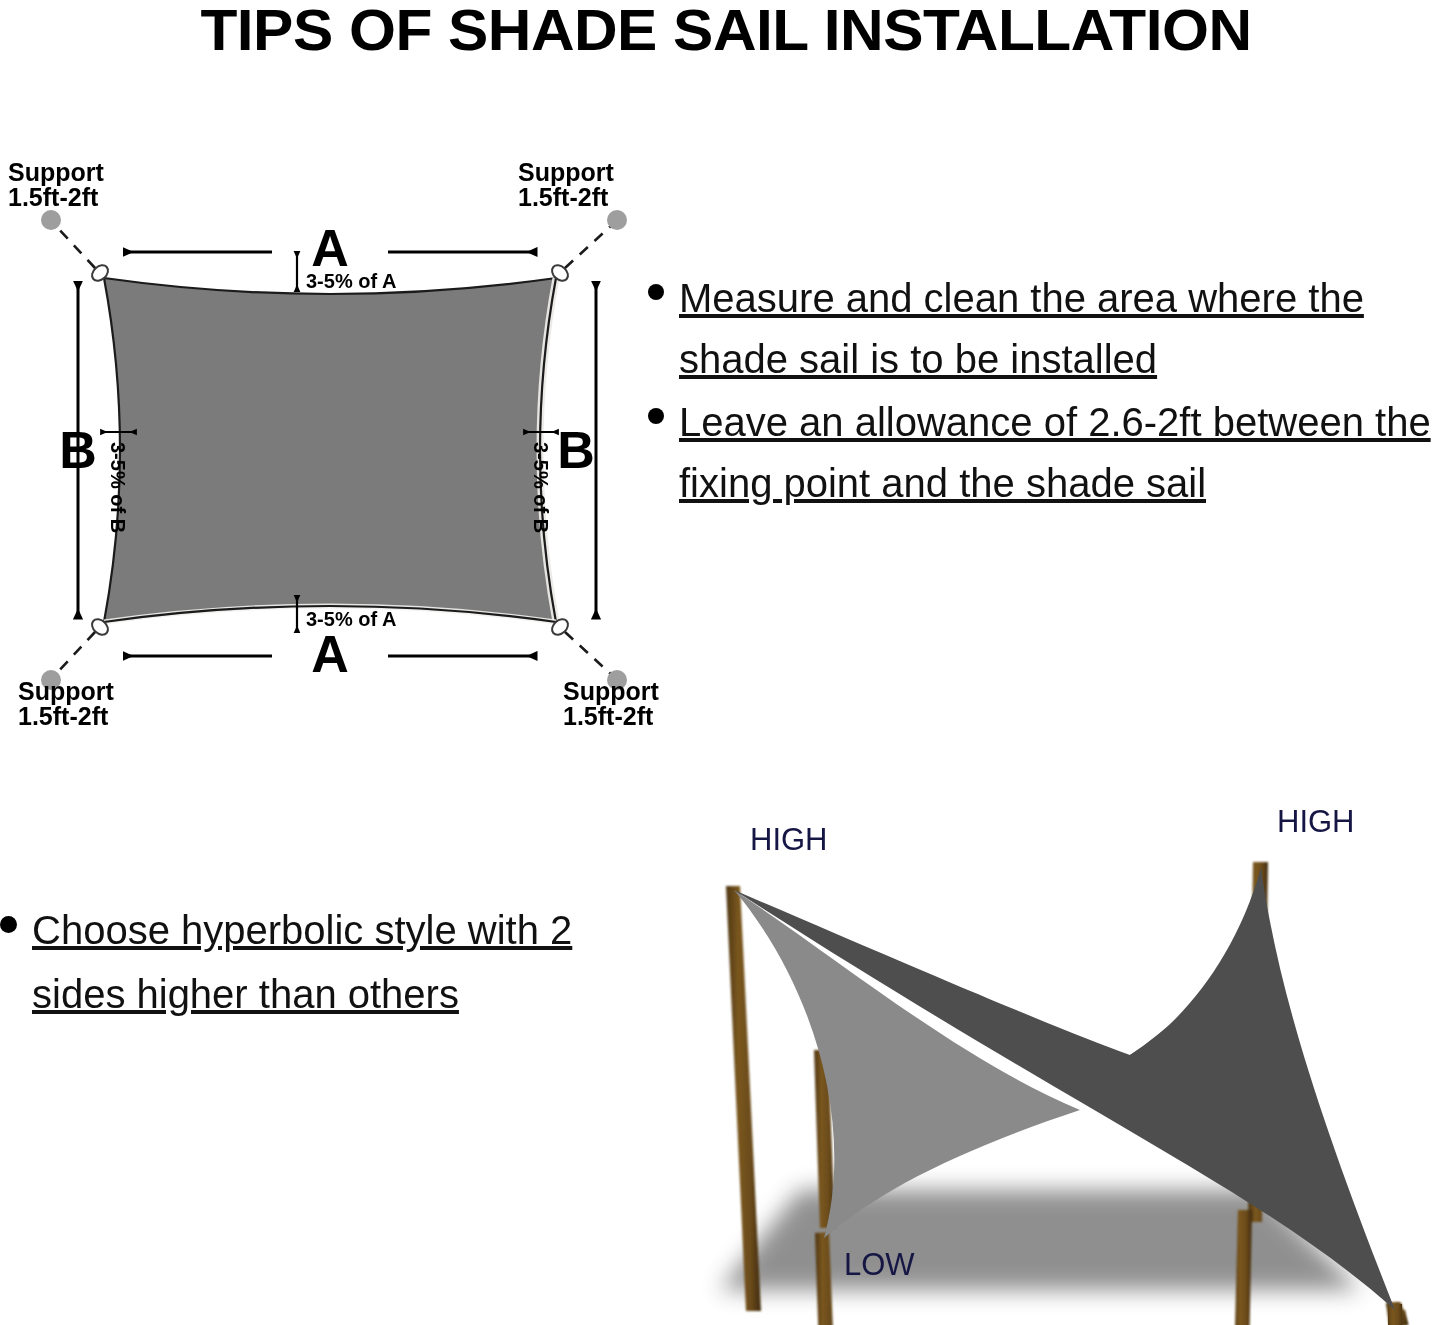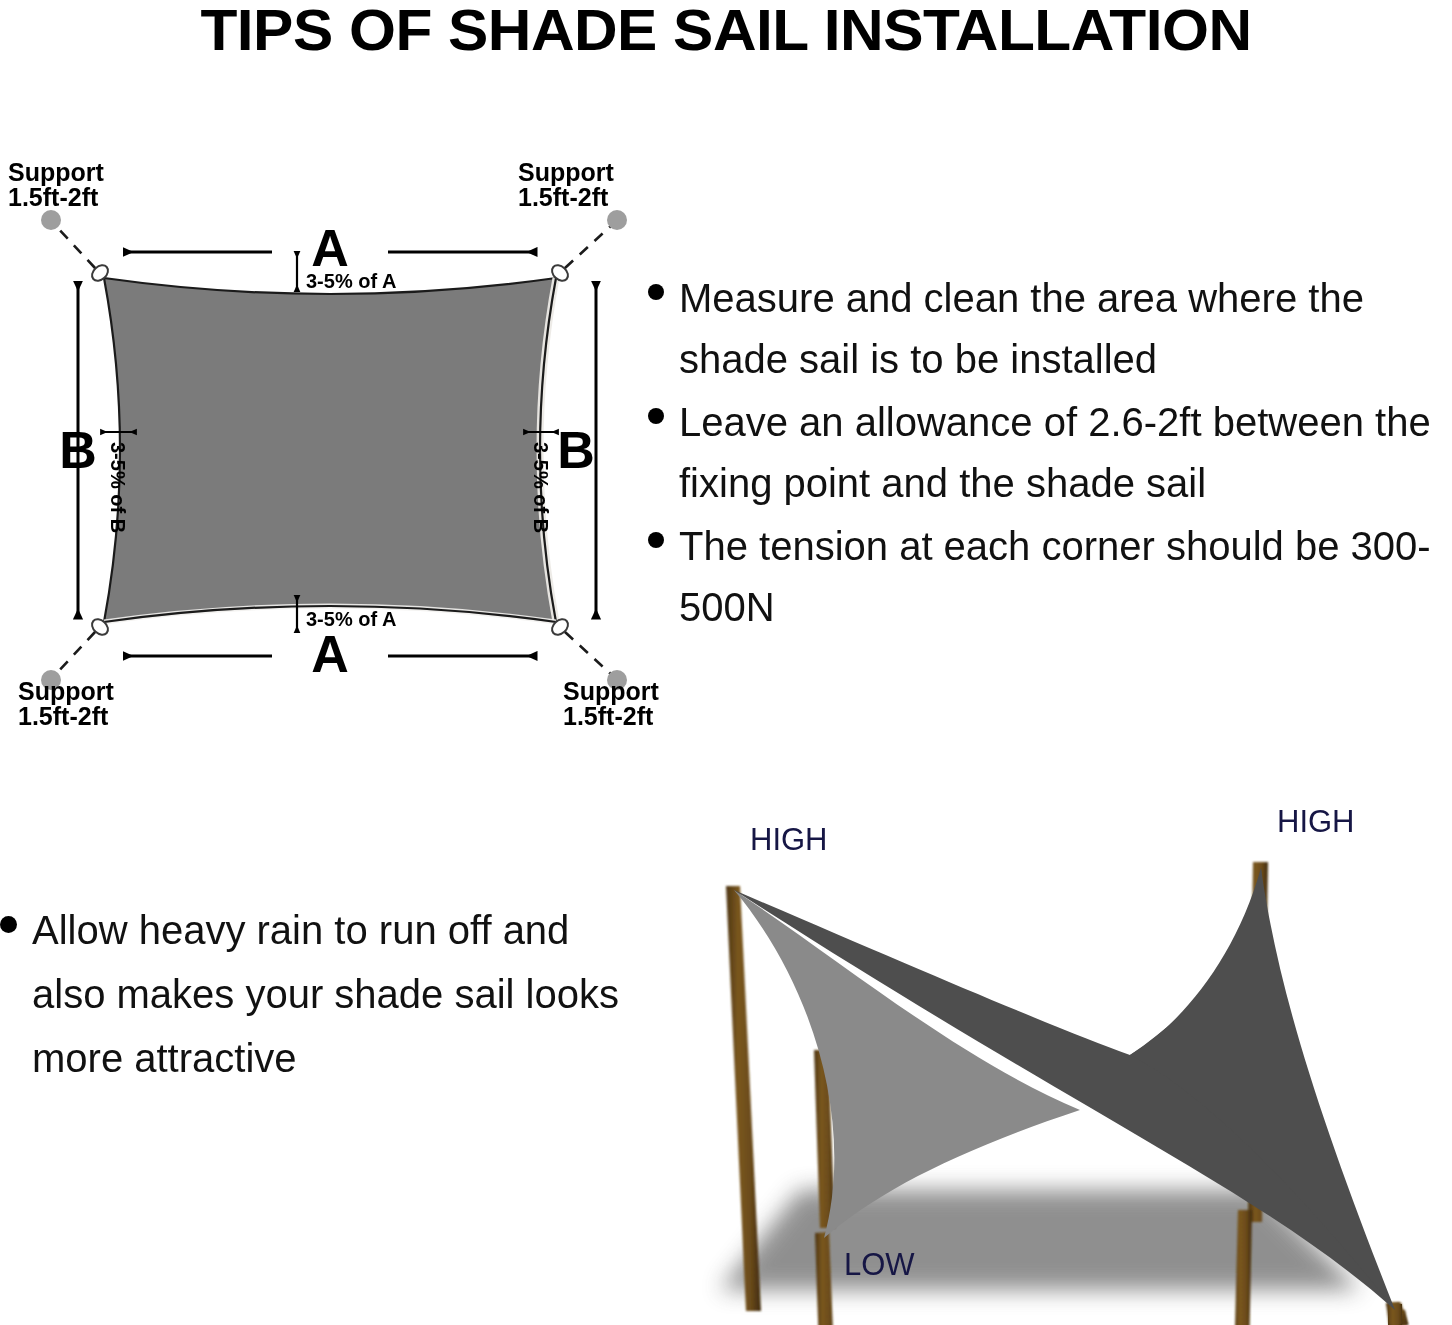--- a/index.html
+++ b/index.html
@@ -76,20 +76,21 @@
     margin-top: 16px;
     margin-right: 15px;
   }
   .bullet-text {
     flex: 1 1 auto;
     font-family: "Liberation Sans Narrow", "Liberation Sans", sans-serif;
     font-size: 40px;
     line-height: 61px;
     color: #111111;
     letter-spacing: 0px;
+    text-decoration: underline;
   }
   #tips-list-bottom .bullet-text { font-size: 40px; line-height: 64px; }
   #tips-list-bottom .bullet-dot { margin-top: 18px; width: 17px; height: 17px; }
 
   
   #hyperbolic-illustration {
     position: absolute;
     left: 660px;
     top: 790px;
     width: 792px;
@@ -219,30 +220,26 @@
 
   <div id="tips-list-top">
     <div class="bullet-row">
       <span class="bullet-dot"></span>
       <span class="bullet-text">Measure and clean the area where the shade sail is to be installed</span>
     </div>
     <div class="bullet-row">
       <span class="bullet-dot"></span>
       <span class="bullet-text">Leave an allowance of 2.6-2ft between the fixing point and the shade sail</span>
     </div>
-    <div class="bullet-row">
-      <span class="bullet-dot"></span>
-      <span class="bullet-text">The tension at each corner should be 300-500N</span>
-    </div>
   </div>
 
   <div id="tips-list-bottom">
     <div class="bullet-row">
       <span class="bullet-dot"></span>
-      <span class="bullet-text">Allow heavy rain to run off and also makes your shade sail looks more attractive</span>
+      <span class="bullet-text">Choose hyperbolic style with 2 sides higher than others</span>
     </div>
   </div>
 
   <div id="hyperbolic-illustration">
     <svg viewBox="0 0 792 535" xmlns="http://www.w3.org/2000/svg">
       <defs>
         <linearGradient id="poleGrad" x1="0" y1="0" x2="1" y2="0">
           <stop offset="0%" stop-color="#4d3512"></stop>
           <stop offset="35%" stop-color="#7a5720"></stop>
           <stop offset="70%" stop-color="#6b4b1a"></stop>

